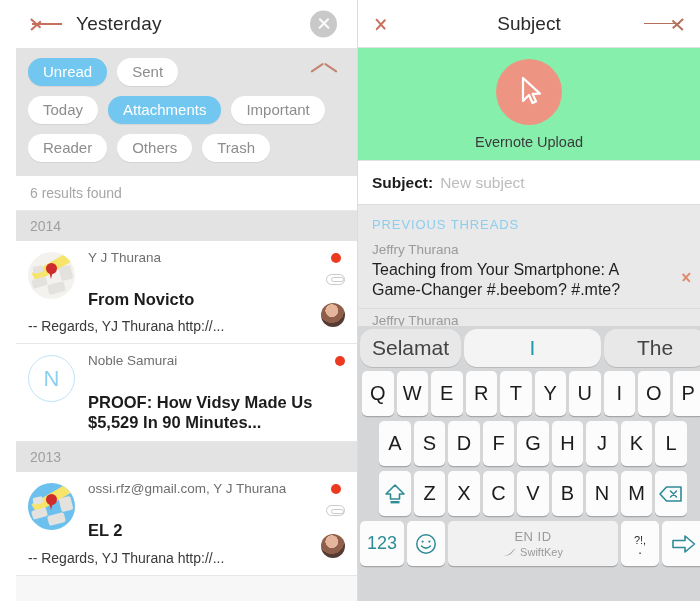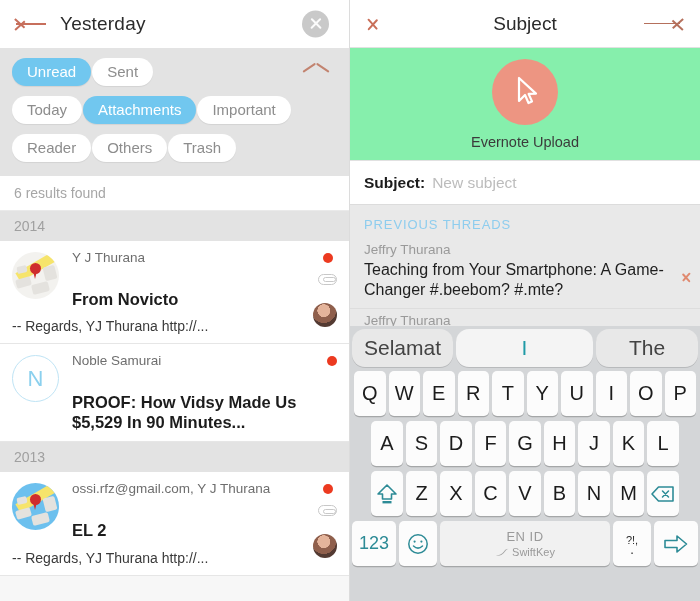--- a/index.html
+++ b/index.html
@@ -6,20 +6,21 @@
   html, body {
     width: 700px; height: 601px;
     font-family: "Liberation Sans", sans-serif;
     background: #ffffff;
     overflow: hidden;
   }
   #app {
     position: relative;
     width: 700px; height: 601px;
     display: flex;
+    padding-left: 16px;
   }
 
   
   .left-panel {
     position: relative;
     width: 350px; height: 601px;
     background: #f7f7f7;
     border-right: 1px solid #dcdcdc;
     overflow: hidden;
   }
@@ -61,21 +62,21 @@
   }
   .close-btn .xa { transform: rotate(45deg); }
   .close-btn .xb { transform: rotate(-45deg); }
 
   .filters {
     background: #e3e3e3;
     padding: 10px 12px 12px 12px;
     position: relative;
   }
   .chip-row {
-    display: flex; align-items: center; gap: 1px;
+    display: flex; align-items: center; gap: 10px;
     margin-bottom: 10px;
   }
   .chip-row:last-child { margin-bottom: 2px; }
   .chip {
     background: #ffffff;
     color: #8d8d8d;
     border-radius: 16px;
     padding: 6px 15px 7px 15px;
     font-size: 15px;
     line-height: 1;

